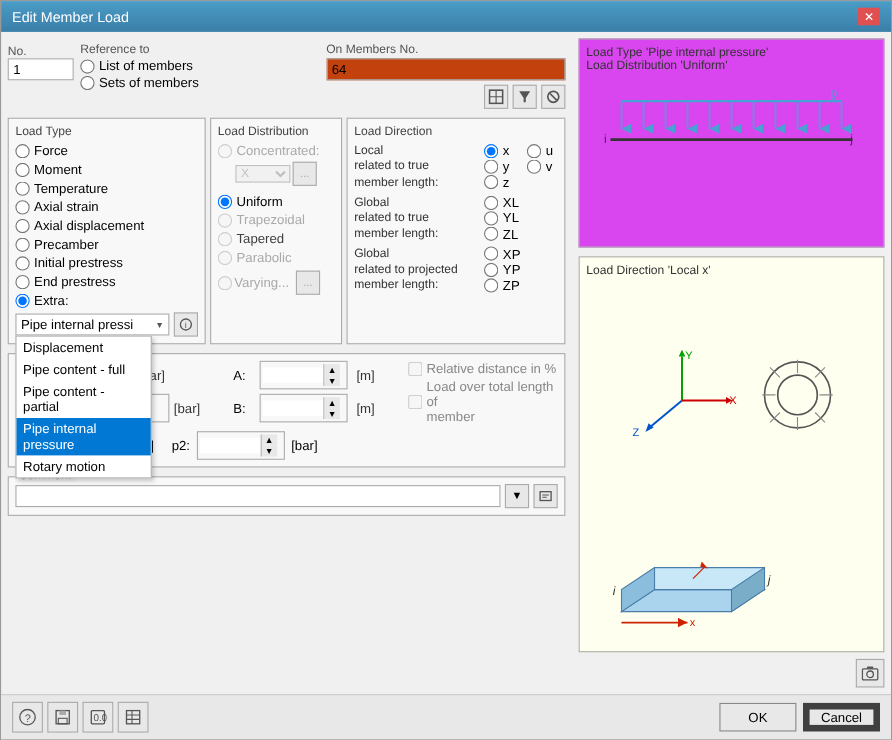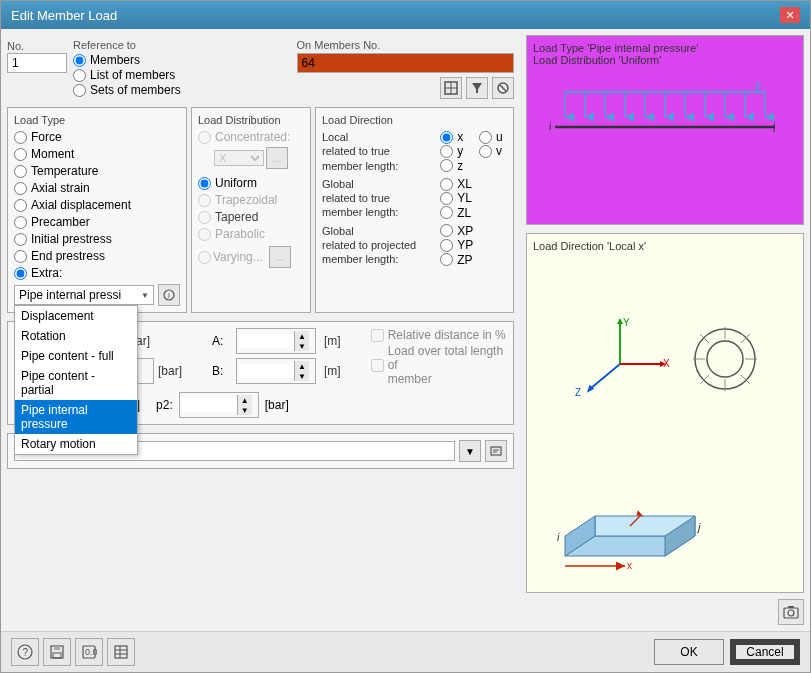--- a/index.html
+++ b/index.html
@@ -413,24 +413,20 @@
     <div class="left-panel">
 
       <div class="top-row">
         <div class="no-box">
           <label>No.</label>
           <input type="text" value="1" style="">
         </div>
         <div class="ref-box">
           <label>Reference to</label>
           <div class="radio-group">
-            <div class="radio-item">
-              <input type="radio" name="refto" checked="" style="">
-              <span>Members</span>
-            </div>
             <div class="radio-item">
               <input type="radio" name="refto" style="">
               <span>List of members</span>
             </div>
             <div class="radio-item">
               <input type="radio" name="refto" style="">
               <span>Sets of members</span>
             </div>
           </div>
         </div>
@@ -507,21 +503,20 @@
 
           <div class="extra-dropdown-row" style="margin-top:4px; position:relative;">
             <div class="dropdown-container">
               <div class="dropdown-display">
                 <span>Pipe internal pressi</span>
                 <span class="dd-arrow">▼</span>
               </div>
 
               <div class="dropdown-menu">
                 <div class="dropdown-item">Displacement</div>
-                <div class="dropdown-item">Rotation</div>
                 <div class="dropdown-item">Pipe content - full</div>
                 <div class="dropdown-item">Pipe content - partial</div>
                 <div class="dropdown-item selected">Pipe internal pressure</div>
                 <div class="dropdown-item">Rotary motion</div>
               </div>
             </div>
             <button class="icon-btn" style="margin-top:0;">
               <svg width="12" height="12" viewBox="0 0 12 12">
                   <circle cx="6" cy="6" r="5" fill="none" stroke="#555" stroke-width="1.2"></circle>
                   <text x="5" y="9" font-size="8" fill="#555">i</text>

